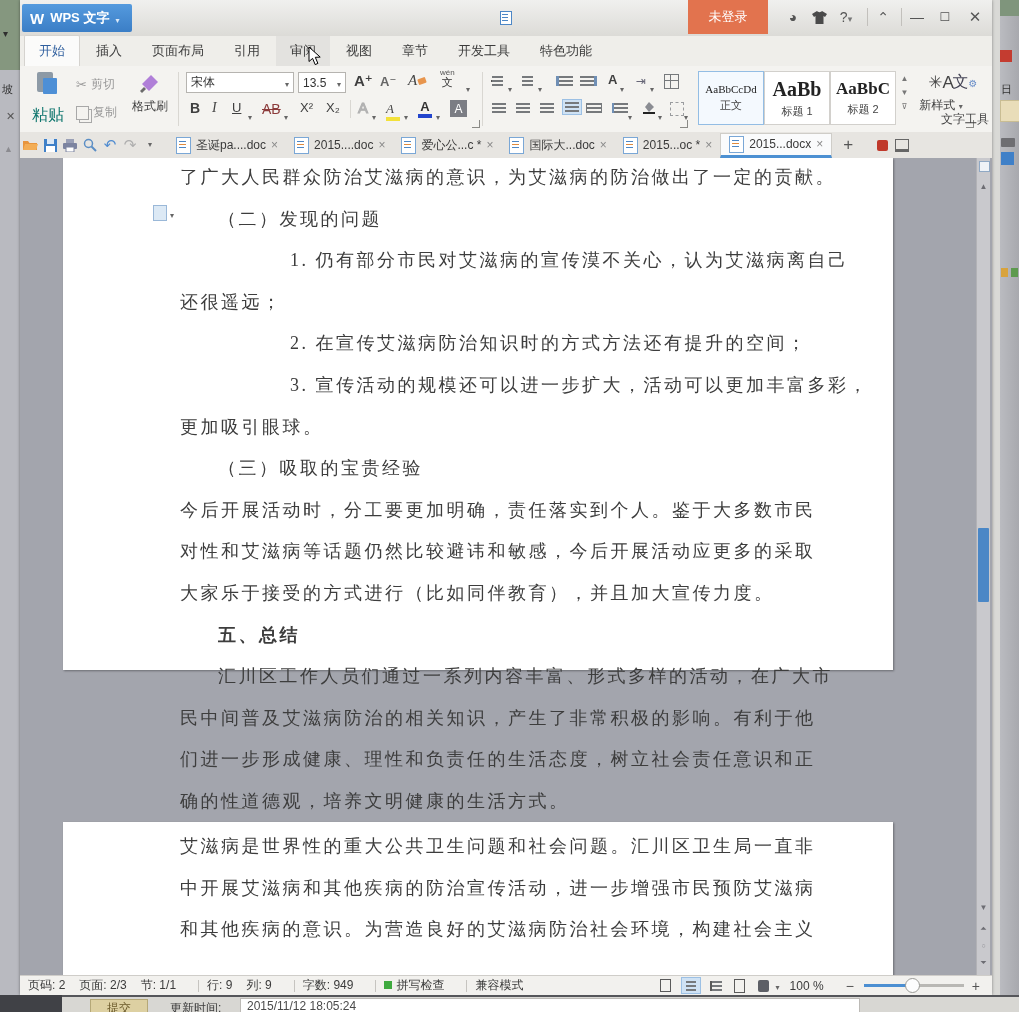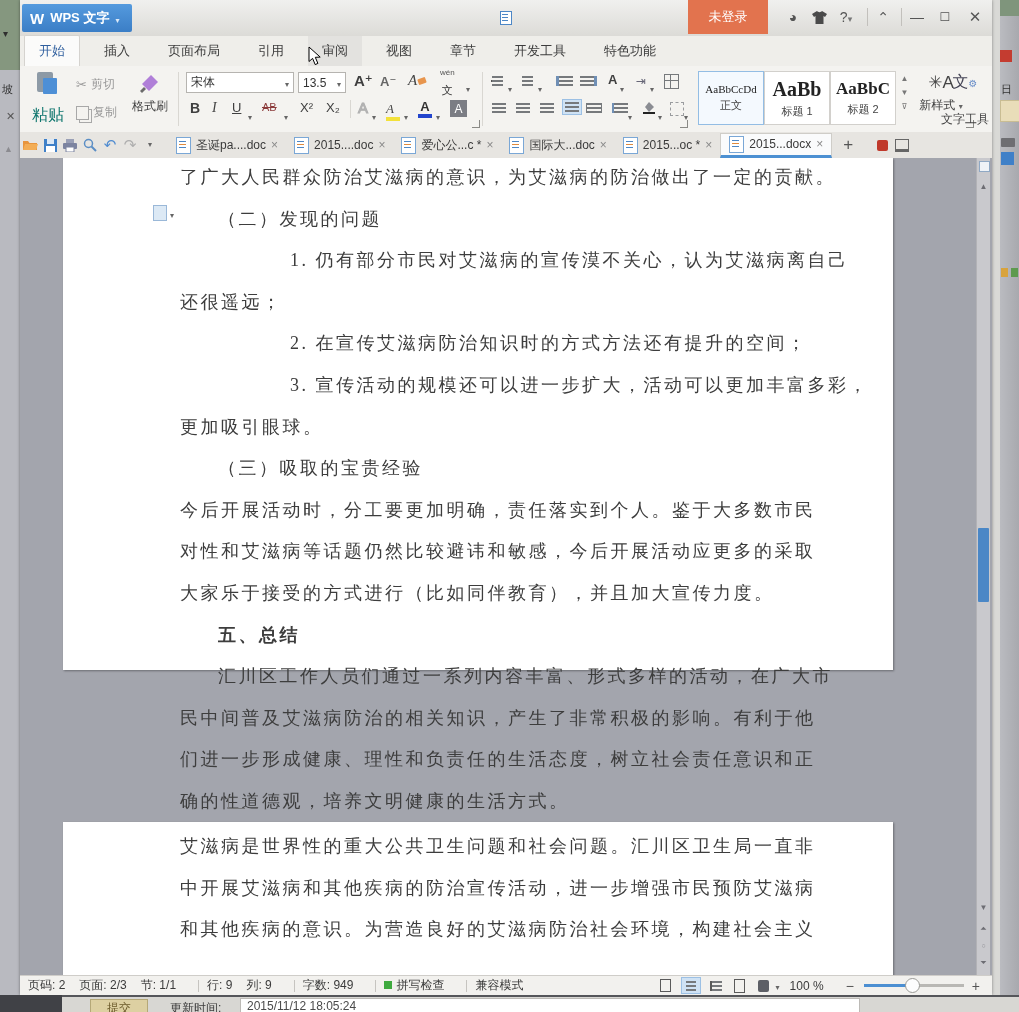--- a/index.html
+++ b/index.html
@@ -18,21 +18,21 @@
     border-radius:2px;color:#fff;font-weight:bold;font-size:13px;display:flex;align-items:center;gap:6px;padding:0 8px;box-sizing:border-box}
   .wps-w{font-size:15px;font-weight:bold}
   .wps-logo .dd::after{color:#dce9f7}
   .title-center{left:0;top:0;width:100%;height:36px;display:flex;align-items:center;justify-content:center;gap:6px;font-size:12px;color:#3c3c3c;pointer-events:none}
   .docico{width:10px;height:12px;background:#fff;border:1px solid #4d87c6;position:relative}
   .docico::after{content:"";position:absolute;left:1px;top:2px;width:6px;height:1px;box-shadow:0 0 #4d87c6,0 3px #4d87c6,0 6px #4d87c6;background:#4d87c6}
   .login-btn{right:224px;top:0;width:80px;height:34px;background:#e2734e;color:#fff;font-size:13px;display:flex;align-items:center;justify-content:center}
   .tb-ic{top:0;height:34px;width:26px;display:flex;align-items:center;justify-content:center;color:#555;font-size:14px}
   
   .ribbontabs{left:0;top:36px;width:100%;height:30px;background:#efeeea;display:flex;align-items:flex-end;padding-left:4px;box-sizing:border-box}
-  .rtab{padding:6px 14px 6px;font-size:13px;color:#3c3c3c;margin-right:10px}
+  .rtab{padding:6px 14px 6px;font-size:13px;color:#3c3c3c;margin-right:2px}
   .rtab.active{background:#fbfbfa;color:#2f5f9e;border:1px solid #d5d3cf;border-bottom:none;border-radius:2px 2px 0 0}
   .rtab.hover{background:#e3e2df}
   
   .ribbon{left:0;top:66px;width:100%;height:66px;background:#f4f3f0;border-bottom:1px solid #d5d3cf}
   .rbtn{display:flex;align-items:center;justify-content:center;font-size:12px;color:#3f3f3f}
   .combo{background:#fff;border:1px solid #b6b4b0;font-size:12px;color:#333;display:flex;align-items:center;justify-content:space-between;padding:0 4px;box-sizing:border-box}
   .glyph{font-size:13px;color:#444;font-family:"Liberation Serif","DejaVu Serif",serif}
   .bars{width:14px;height:10px;background:repeating-linear-gradient(to bottom,#76797c 0 2px,transparent 2px 4px)}
   .bars.short{width:11px}
   .hlJ{background:#cfe2f4;border:1px solid #9cc0e4;padding:2px}
@@ -183,31 +183,31 @@
     <div class="abs combo" style="left:278px;top:6px;width:48px;height:21px">
       <span>13.5</span>
         <span class="dd"></span>
     </div>
     <div class="abs rbtn" style="left:334px;top:6px;font-size:15px;font-weight:bold">A⁺</div>
     <div class="abs rbtn" style="left:360px;top:8px;font-size:13px;font-weight:bold;color:#666">A⁻</div>
     <div class="abs rbtn" style="left:388px;top:6px;gap:1px">
       <span class="glyph" style="font-size:15px;font-style:italic">A</span>
       <span style="width:8px;height:6px;background:#e8954d;border-radius:1px;transform:rotate(-20deg)"></span>
     </div>
-    <div class="abs rbtn" style="left:420px;top:3px;flex-direction:column;line-height:1;gap:8px">
+    <div class="abs rbtn" style="left:420px;top:3px;flex-direction:column;line-height:1;gap:0">
       <span style="font-size:8px;color:#555">wén</span>
       <span style="font-size:11px;color:#333">文</span>
     </div>
     <div class="abs dd" style="left:446px;top:12px"></div>
 
     <div class="abs rbtn" style="left:170px;top:34px;font-weight:bold;font-size:14px">B</div>
     <div class="abs rbtn glyph" style="left:192px;top:34px;font-style:italic;font-size:14px">I</div>
     <div class="abs rbtn" style="left:212px;top:34px;font-size:13px;text-decoration:underline">U</div>
     <div class="abs dd" style="left:228px;top:40px"></div>
-    <div class="abs rbtn" style="left:242px;top:35px;font-size:11px;color:#8b3a3a;text-decoration:line-through">AB</div>
+    <div class="abs rbtn" style="left:242px;top:35px;font-size:14px;color:#8b3a3a;text-decoration:line-through">AB</div>
     <div class="abs dd" style="left:264px;top:40px"></div>
     <div class="abs rbtn" style="left:280px;top:34px;font-size:13px">X²</div>
     <div class="abs rbtn" style="left:306px;top:34px;font-size:13px">X₂</div>
     <div class="abs vr" style="left:330px;top:34px;height:18px"></div>
     <div class="abs rbtn" style="left:338px;top:33px;font-size:15px;color:#b9b9b9;-webkit-text-stroke:1px #b0b0b0">A</div>
     <div class="abs dd" style="left:352px;top:40px"></div>
     <div class="abs" style="left:366px;top:33px">
       <span class="glyph" style="font-size:13px;font-style:italic">A</span>
       <div style="width:14px;height:4px;background:#f3e13a;margin-top:0"></div>
     </div>

